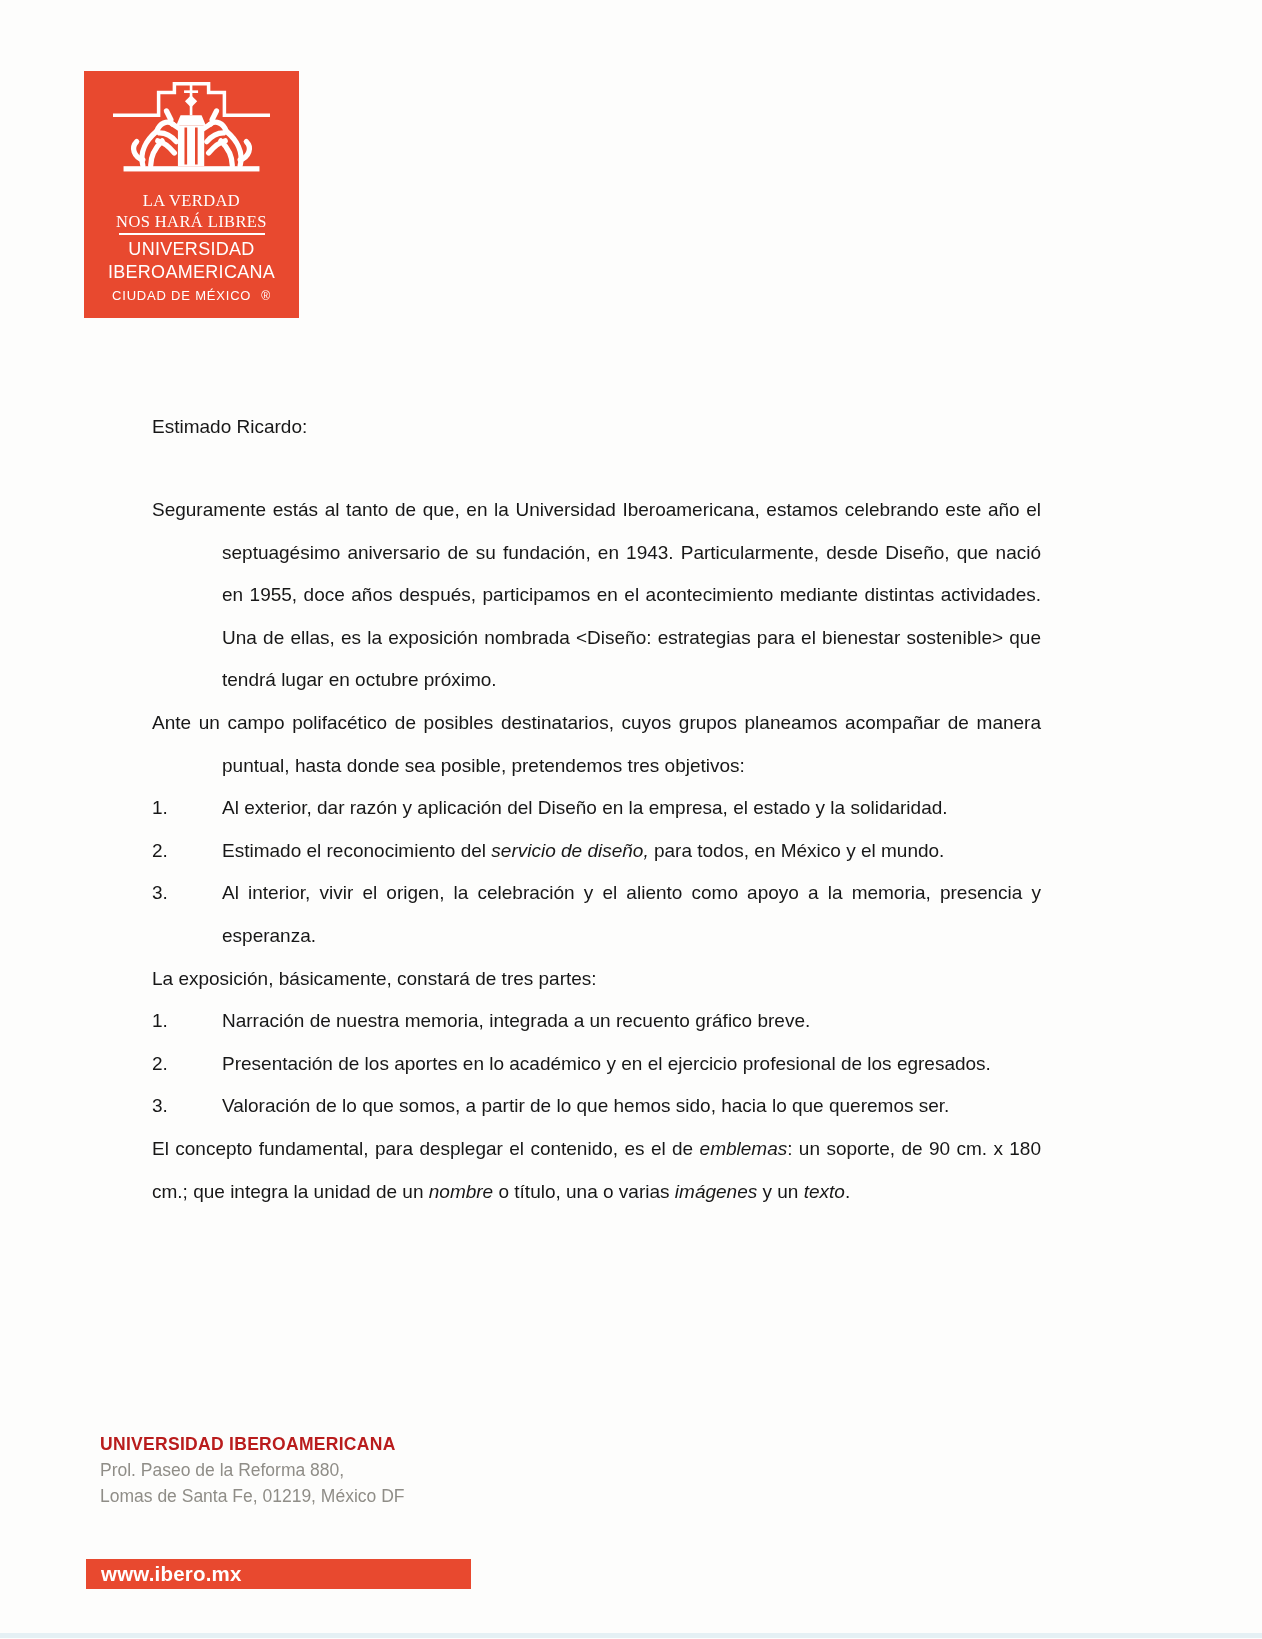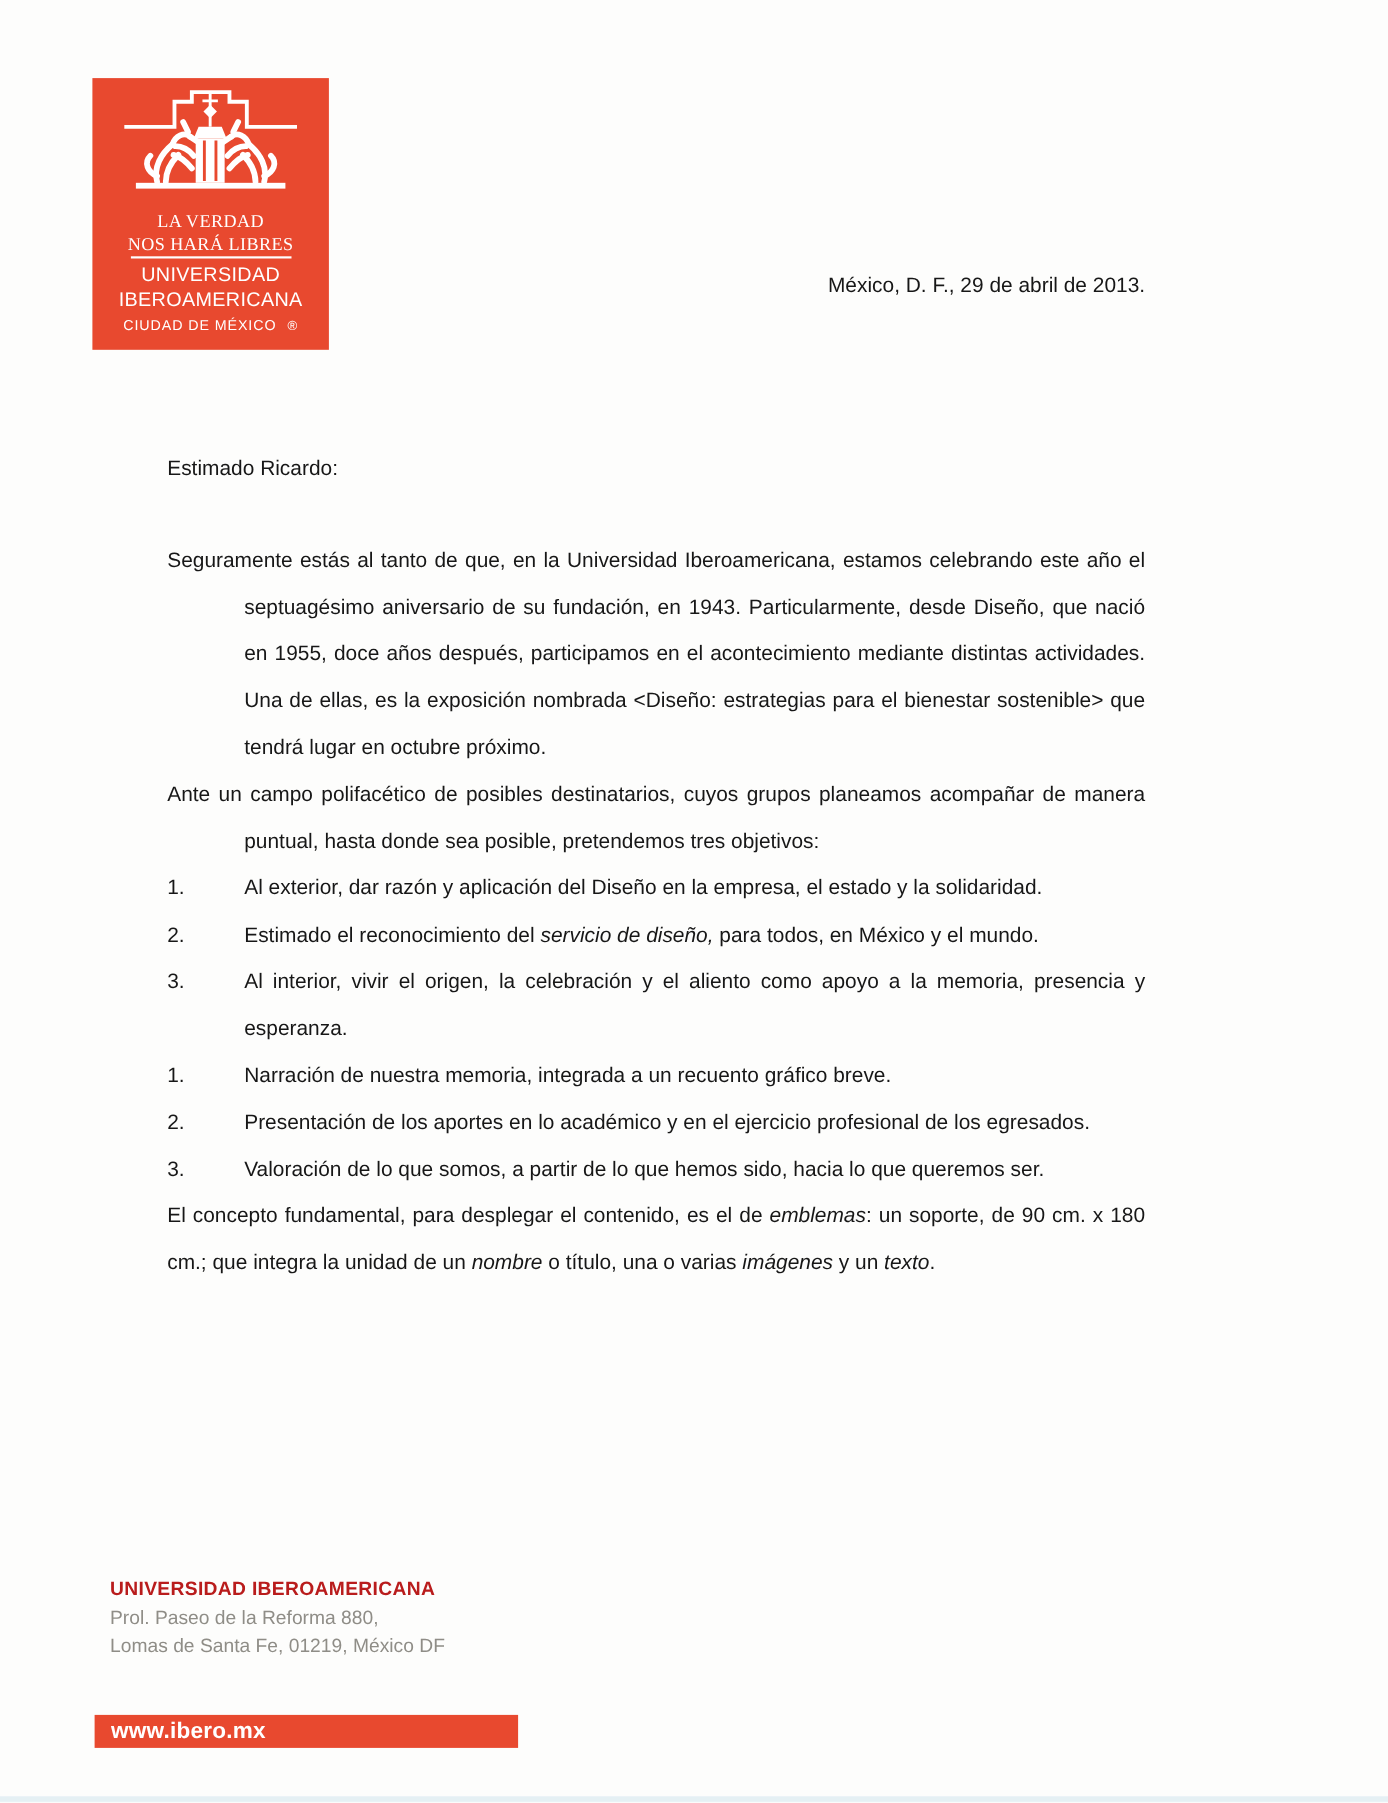--- a/index.html
+++ b/index.html
@@ -107,32 +107,32 @@
       <div>NOS HARÁ LIBRES</div>
     </div>
     <div class="logo-divider"></div>
     <div class="uni-name">
       <div>UNIVERSIDAD</div>
       <div>IBEROAMERICANA</div>
     </div>
     <div class="city-line"><span>CIUDAD DE MÉXICO</span><span class="reg">®</span></div>
   </div>
 
-  <div class="date-line">México, D. F., 29 de abril de 2013.</div>
 
   <div class="greeting">Estimado Ricardo:</div>
 
   <div class="body-text">
     <p class="hang">Seguramente estás al tanto de que, en la Universidad Iberoamericana, estamos celebrando este año el septuagésimo aniversario de su fundación, en 1943. Particularmente, desde Diseño, que nació en 1955, doce años después, participamos en el acontecimiento mediante distintas actividades. Una de ellas, es la exposición nombrada &lt;Diseño: estrategias para el bienestar sostenible&gt; que tendrá lugar en octubre próximo.</p>
     <p class="hang">Ante un campo polifacético de posibles destinatarios, cuyos grupos planeamos acompañar de manera puntual, hasta donde sea posible, pretendemos tres objetivos:</p>
 
     <p class="list-item"><span class="num">1.</span><span>Al exterior, dar razón y aplicación del Diseño en la empresa, el estado y la solidaridad.</span></p>
     <p class="list-item"><span class="num">2.</span><span>Estimado el reconocimiento del </span><span class="it">servicio de diseño,</span><span> para todos, en México y el mundo.</span></p>
     <p class="list-item"><span class="num">3.</span><span>Al interior, vivir el origen, la celebración y el aliento como apoyo a la memoria, presencia y esperanza.</span></p>
 
+    <p>La exposición, básicamente, constará de tres partes:</p>
 
     <p class="list-item"><span class="num">1.</span><span>Narración de nuestra memoria, integrada a un recuento gráfico breve.</span></p>
     <p class="list-item"><span class="num">2.</span><span>Presentación de los aportes en lo académico y en el ejercicio profesional de los egresados.</span></p>
     <p class="list-item"><span class="num">3.</span><span>Valoración de lo que somos, a partir de lo que hemos sido, hacia lo que queremos ser.</span></p>
 
     <p><span>El concepto fundamental, para desplegar el contenido, es el de </span><span class="it">emblemas</span><span>: un soporte, de 90 cm. x 180 cm.; que integra la unidad de un </span><span class="it">nombre</span><span> o título, una o varias </span><span class="it">imágenes</span><span> y un </span><span class="it">texto</span><span>.</span></p>
   </div>
 
   <div class="footer-address">
     <div class="footer-org">UNIVERSIDAD IBEROAMERICANA</div>

